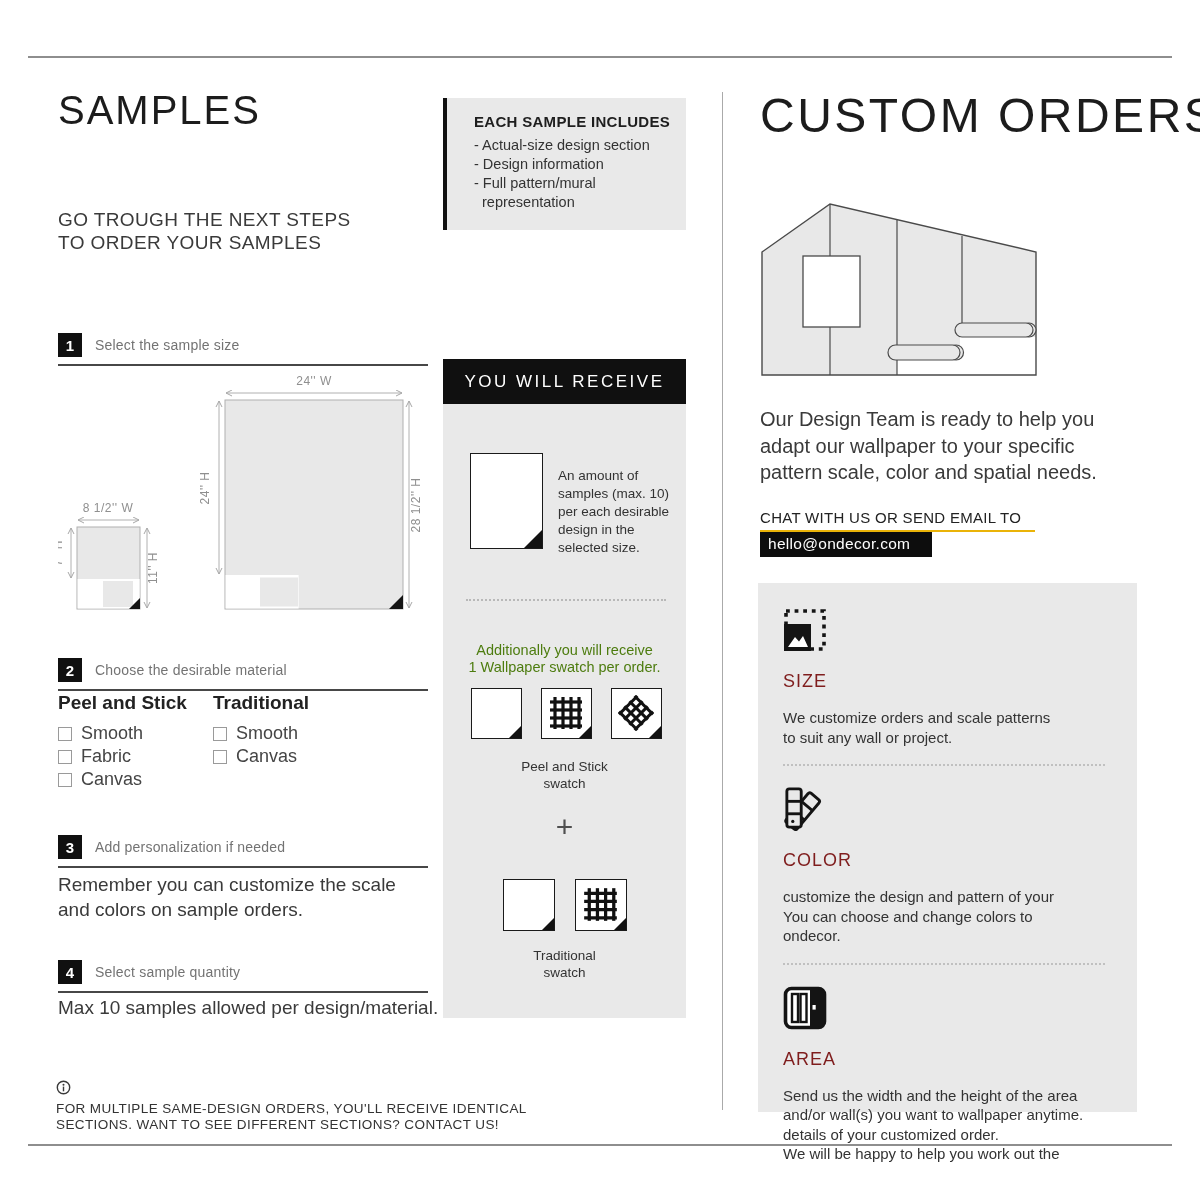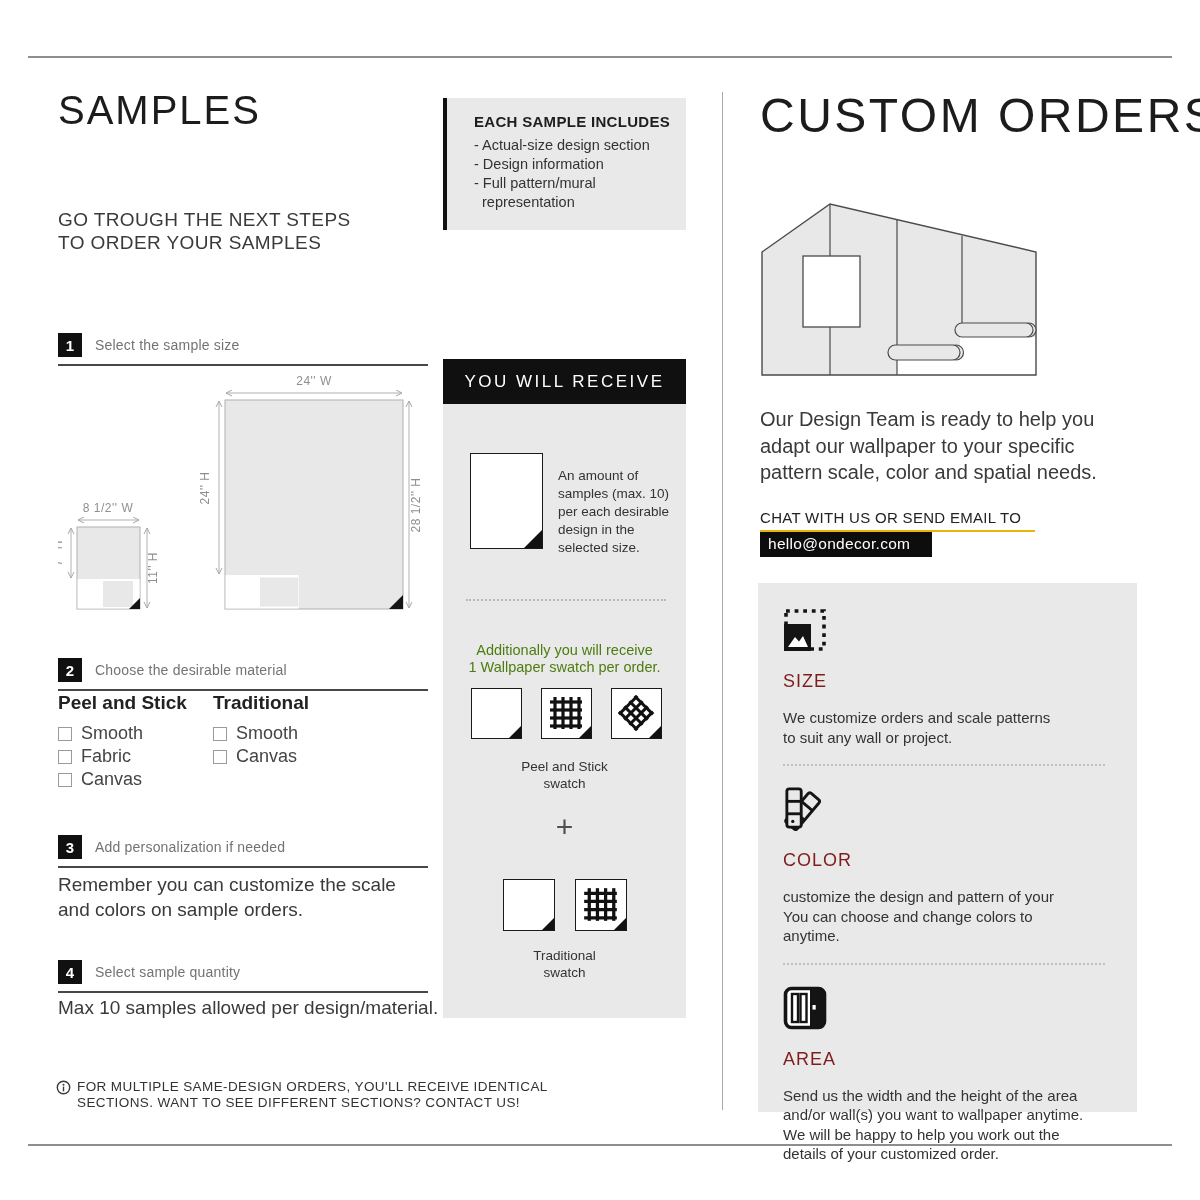--- a/index.html
+++ b/index.html
@@ -18,21 +18,21 @@
   #size-diagram{left:58px;top:372px;}
   .dim{font-size:12px;fill:#8f8f8f;letter-spacing:.5px;}
   #materials{left:58px;top:692px;display:flex;}
   .mat-col1{width:155px;} .mat-col2{}
   .mat-title{font-size:19px;font-weight:bold;color:#222;margin-bottom:8px;}
   .mat-item{display:flex;align-items:center;height:23px;font-size:18px;color:#454545;}
   .checkbox{width:12px;height:12px;border:1.5px solid #9a9a9a;margin-right:9px;flex:0 0 12px;background:#fff;}
   .note{font-size:19px;line-height:25px;color:#3a3a3a;}
   #step3-note{left:58px;top:872px;}
   #step4-note{left:58px;top:995px;}
-  #footer-note{left:56px;top:1079px;display:flex;gap:6px;font-size:13.5px;line-height:16px;letter-spacing:.4px;color:#333;}
+  #footer-note{left:56px;top:1079px;display:flex;gap:6px;font-size:13.5px;line-height:16px;letter-spacing:.4px;color:#333;flex-direction:column;}
   #footer-note svg{margin-top:1px;flex:0 0 15px;}
 
   
   #includes-box{left:443px;top:98px;width:243px;height:132px;background:#e9e9e9;border-left:4px solid #111;box-sizing:border-box;padding:15px 12px 0 27px;}
   #includes-title{font-size:15px;font-weight:bold;color:#1e1e1e;letter-spacing:.3px;margin-bottom:6px;}
   .inc-item{font-size:14.5px;line-height:19px;color:#333;width:205px;padding-left:8px;text-indent:-8px;}
   #receive-header{left:443px;top:359px;width:243px;height:45px;background:#101010;color:#fff;display:flex;align-items:center;justify-content:center;font-size:17px;letter-spacing:2.5px;}
   #receive-body{left:443px;top:404px;width:243px;height:614px;background:#e9e9e9;}
   #page-sample{position:absolute;left:27px;top:49px;width:73px;height:96px;background:#fff;border:1.5px solid #1a1a1a;box-sizing:border-box;}
   .fold{position:absolute;right:0;bottom:0;width:0;height:0;border-style:solid;}
@@ -319,35 +319,35 @@
         <rect x="3" y="2" width="15" height="40" rx="2.5" fill="#e9e9e9"></rect>
         <line x1="3" y1="15" x2="18" y2="15"></line>
           <line x1="3" y1="28" x2="18" y2="28"></line>
       </g>
       <circle cx="9.2" cy="36" r="1.7" fill="#141414"></circle>
     </svg>
     <div class="feature-title">COLOR</div>
     <div class="feature-body">
       <div>customize the design and pattern of your</div>
       <div>You can choose and change colors to</div>
-      <div>anytime.</div>
+      <div>ondecor.</div>
     </div>
   </div>
   <div class="dotsep-r"></div>
 
   <div>
     <svg width="44" height="44" viewBox="0 0 44 44">
       <rect x="2.5" y="2.5" width="39" height="39" rx="6" fill="#ffffff" stroke="#141414" stroke-width="3.6"></rect>
       <rect x="9" y="8" width="6" height="28" fill="#ffffff" stroke="#141414" stroke-width="2.4"></rect>
       <rect x="17.5" y="8" width="6" height="28" fill="#ffffff" stroke="#141414" stroke-width="2.4"></rect>
       <path d="M27 3 h8.5 a6 6 0 0 1 6 6 v26 a6 6 0 0 1 -6 6 H27 Z" fill="#141414"></path>
       <rect x="29.5" y="19" width="3.2" height="4.6" fill="#ffffff"></rect>
     </svg>
     <div class="feature-title">AREA</div>
     <div class="feature-body">
       <div>Send us the width and the height of the area</div>
       <div>and/or wall(s) you want to wallpaper anytime.</div>
+      <div>details of your customized order.</div>
       <div>We will be happy to help you work out the</div>
-      <div>details of your customized order.</div>
     </div>
   </div>
 
 </div>
 
 </body></html>

